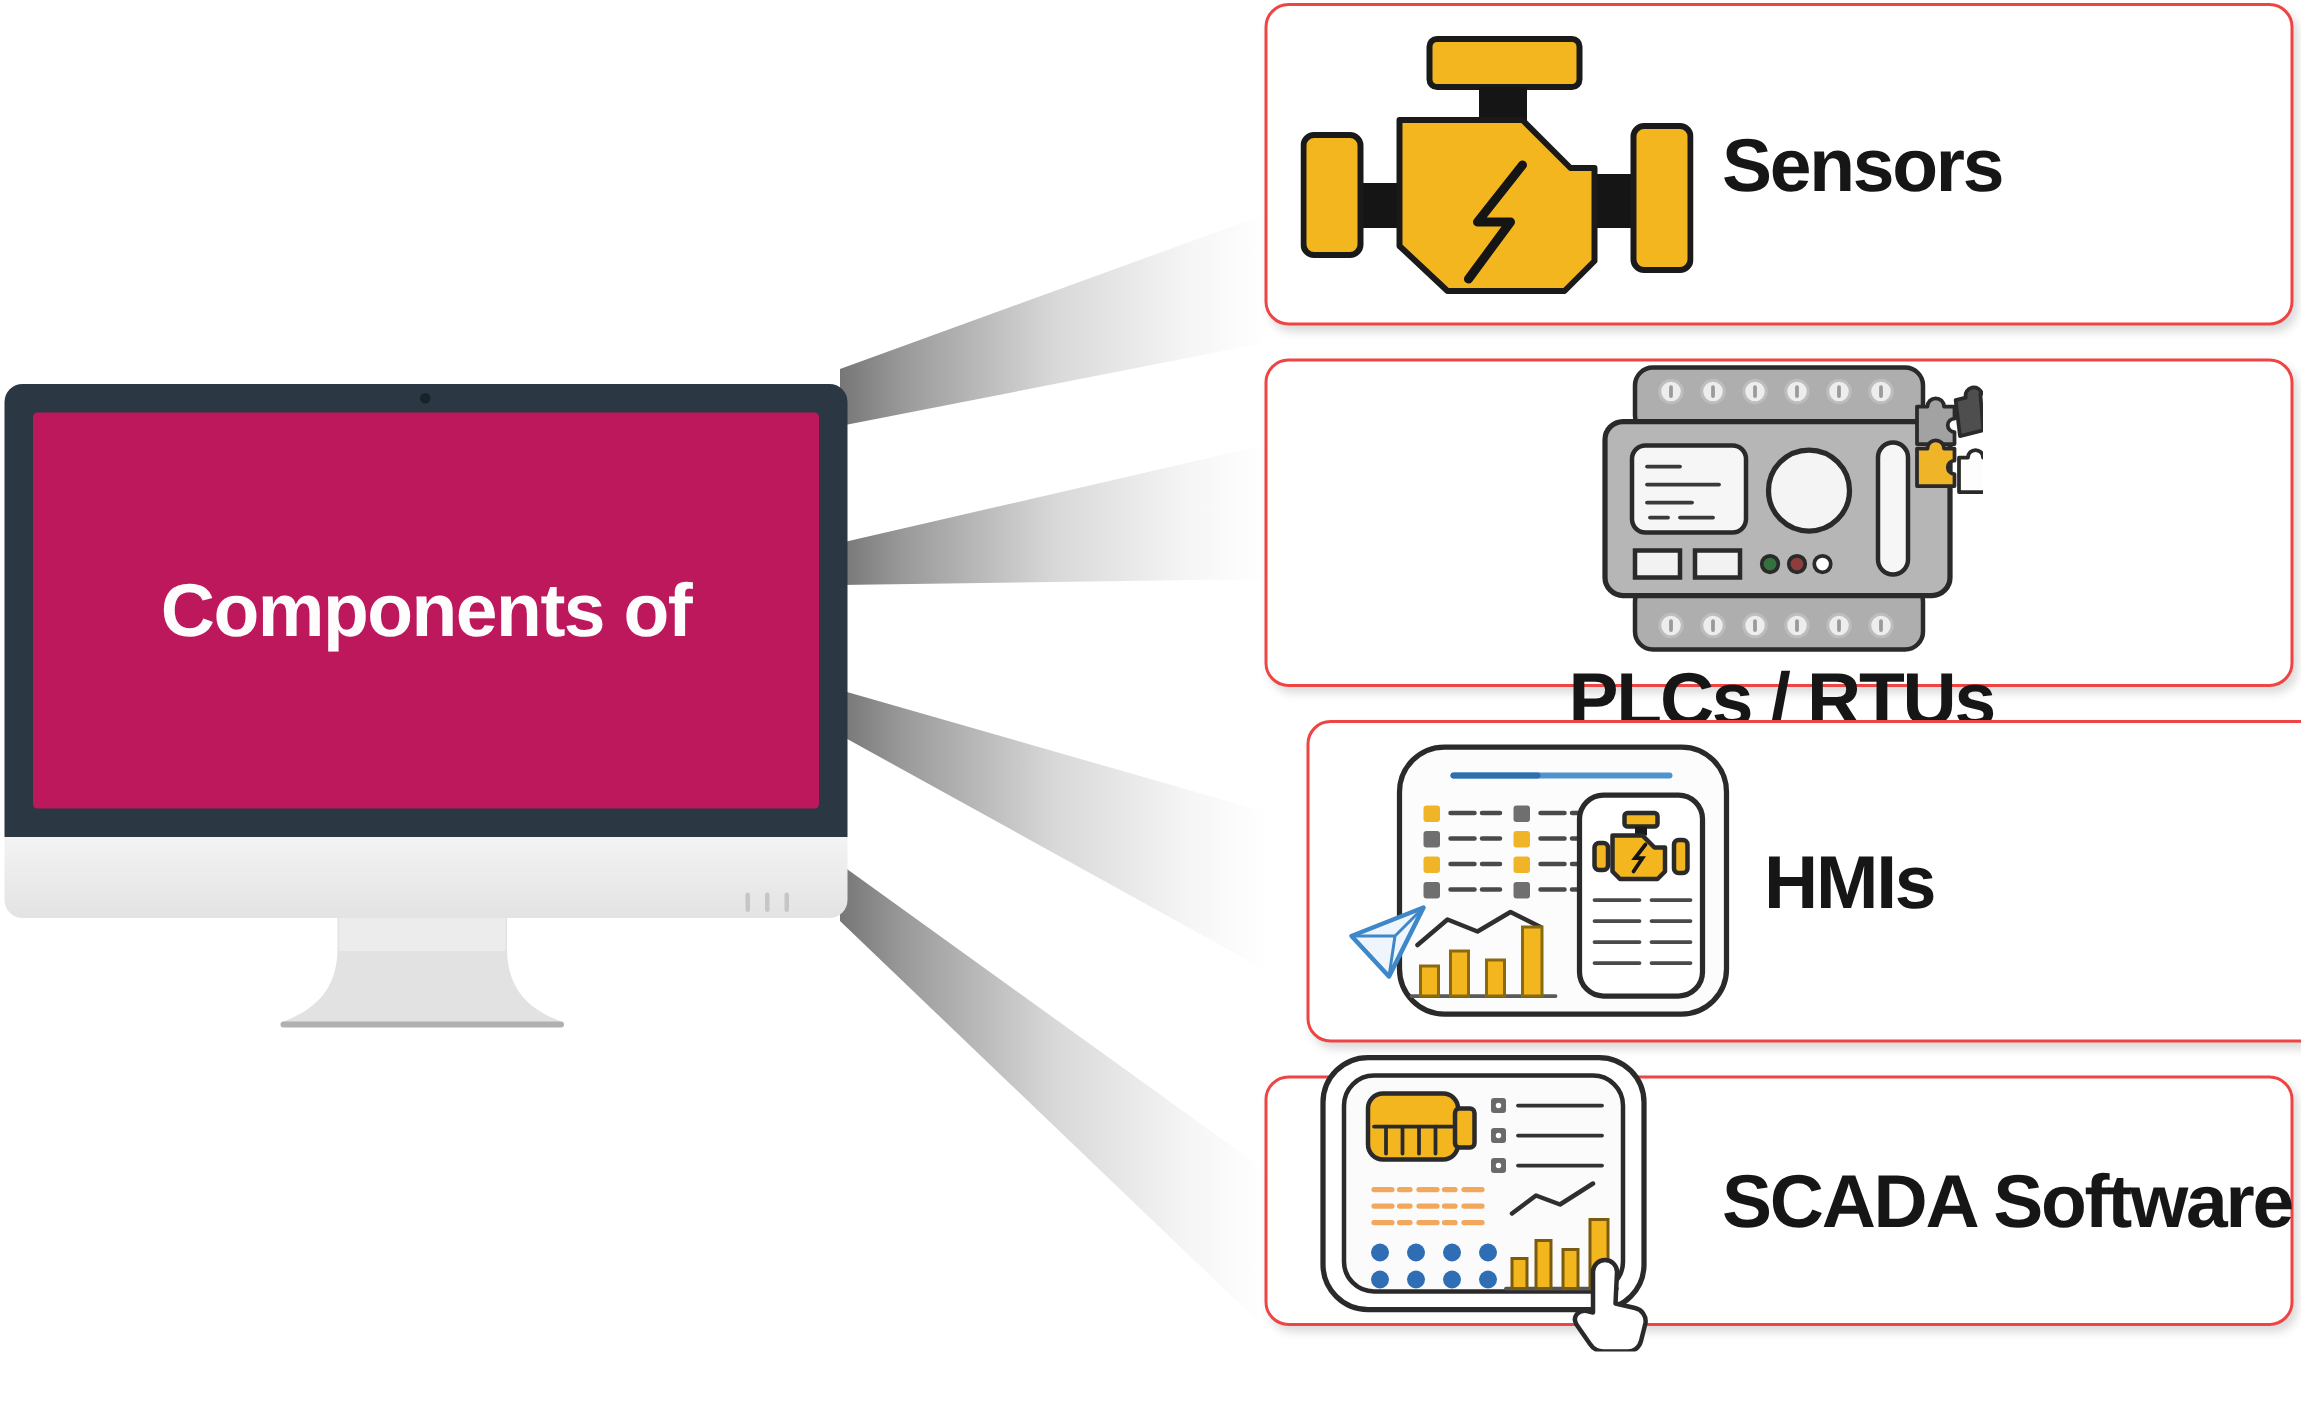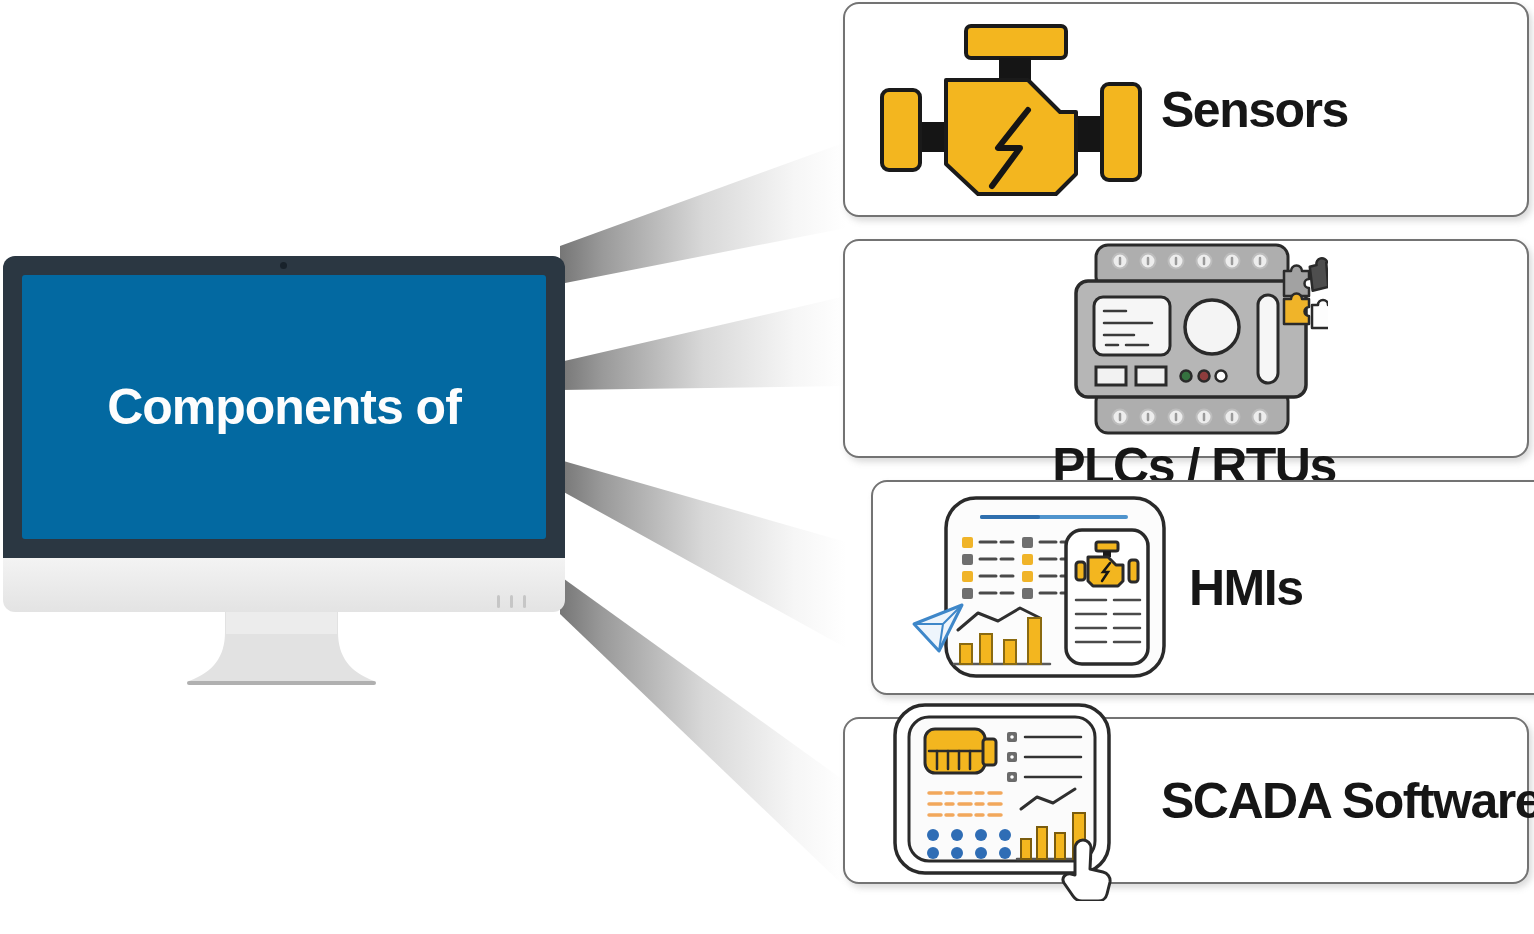--- a/index.html
+++ b/index.html
@@ -9,45 +9,45 @@
   }
   
   .beams{position:absolute;left:0;top:0;width:1534px;height:934px;z-index:1;}
   
   .monitor-bezel{
     position:absolute;left:3px;top:256px;width:562px;height:302px;
     background:#2b3742;border-radius:12px 12px 0 0;z-index:2;
   }
   .monitor-screen{
     position:absolute;left:19px;top:19px;width:524px;height:264px;
-    background:#0369a1;border-radius:3px;
+    background:#be185d;border-radius:3px;
     display:flex;flex-direction:column;align-items:center;justify-content:center;
   }
   .monitor-title{
     color:#fdfdfd;font-weight:bold;font-size:50px;line-height:74px;
     text-align:center;letter-spacing:-1px;white-space:nowrap;
   }
   .camera-dot{
     position:absolute;left:277px;top:6px;width:7px;height:7px;border-radius:50%;
     background:#18222b;
   }
   .monitor-chin{
     position:absolute;left:3px;top:558px;width:562px;height:54px;
     background:linear-gradient(#f3f3f3,#e3e3e3);
     border-radius:0 0 12px 12px;z-index:2;
   }
   .chin-tick{position:absolute;top:37px;width:3px;height:13px;background:#c6c6c6;border-radius:2px;}
   .stand{position:absolute;left:150px;top:612px;z-index:2;}
   
   .component-card{
     position:absolute;left:843px;width:686px;background:#ffffff;
-    border:2px solid #737373;border-radius:16px;
+    border:2px solid #ef4444;border-radius:16px;
     box-shadow:3px 4px 6px rgba(110,110,110,0.25);
     display:flex;align-items:center;z-index:3;box-sizing:border-box;
-    padding-left:16px;
+    padding-left:3px;
   }
   .icon-slot{width:300px;min-width:300px;display:flex;align-items:center;justify-content:center;}
   .card-label{
     font-size:50px;font-weight:bold;color:#161616;letter-spacing:-1.5px;white-space:nowrap;
   }
 </style>
 </head>
 <body>
 
 <div class="canvas">

